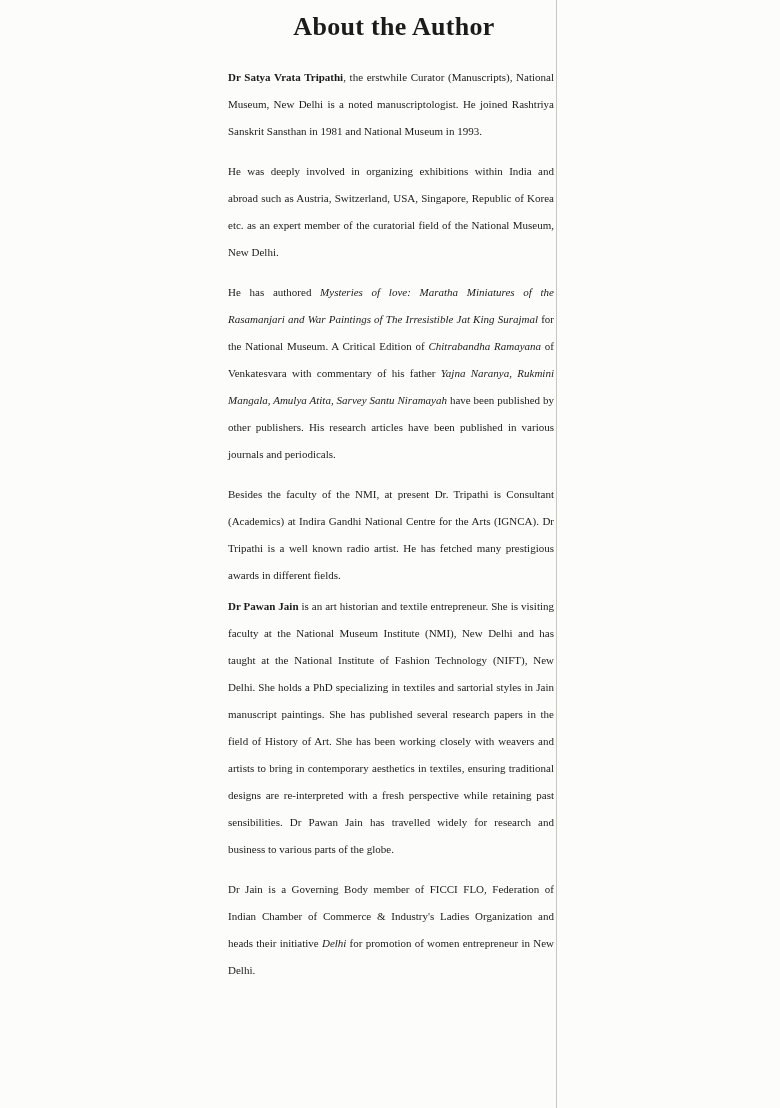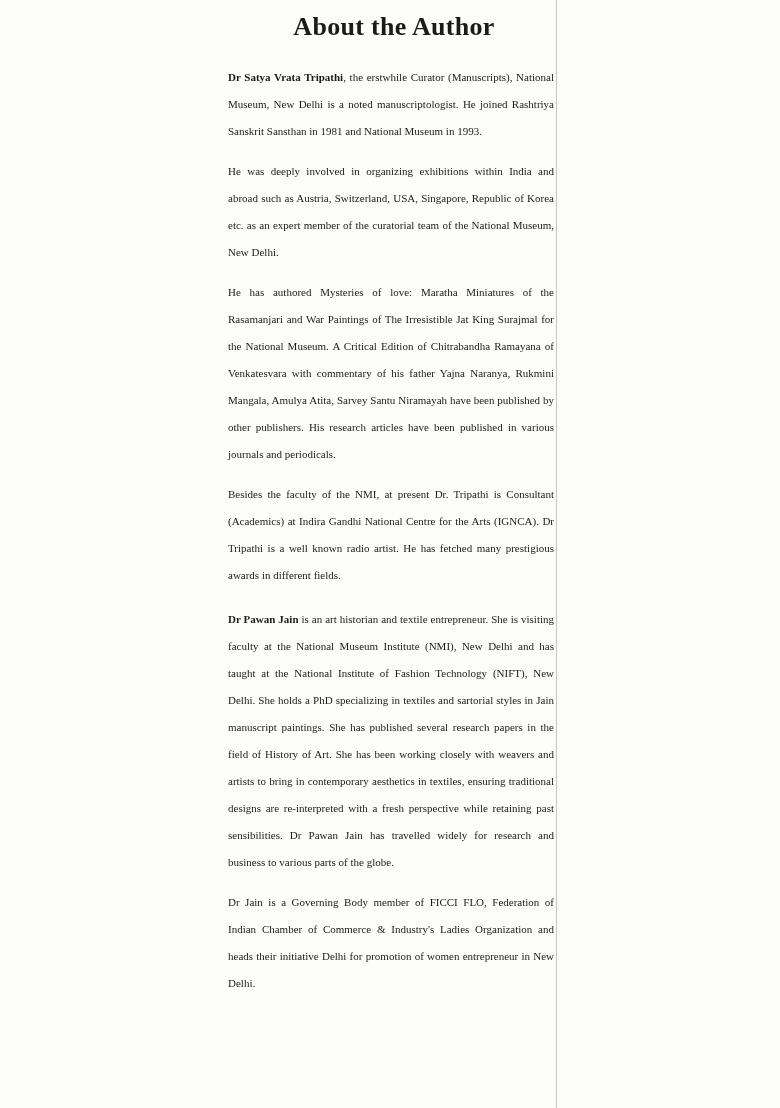--- a/index.html
+++ b/index.html
@@ -33,40 +33,40 @@
     width: 326px;
   }
   .para {
     font-size: 11px;
     line-height: 27px;
     text-align: justify;
     margin: 0 0 13px 0;
   }
   
   .para:nth-of-type(4) {
-    margin-bottom: 17px;
+    margin-bottom: 4px;
   }
   .seg-bold { font-weight: bold; }
-  .seg-italic { }
+  .seg-italic { font-style: italic; }
   .scan-edge-line {
     position: absolute;
     left: 556px;
     top: 0;
     width: 1px;
     height: 1108px;
     background: #c7c7c1;
   }
 </style>
 </head>
 <body>
 
 <h1 class="page-title">About the Author</h1>
 
 <div class="text-column" id="text-column">
     <p class="para"><span class="seg-bold">Dr Satya Vrata Tripathi</span><span class="seg-normal">, the erstwhile Curator (Manuscripts), National Museum, New Delhi is a noted manuscriptologist. He joined Rashtriya Sanskrit Sansthan in 1981 and National Museum in 1993.</span></p>
-    <p class="para"><span class="seg-normal">He was deeply involved in organizing exhibitions within India and abroad such as Austria, Switzerland, USA, Singapore, Republic of Korea etc. as an expert member of the curatorial team of the National Museum, New Delhi.</span></p>
+    <p class="para"><span class="seg-normal">He was deeply involved in organizing exhibitions within India and abroad such as Austria, Switzerland, USA, Singapore, Republic of Korea etc. as an expert member of the curatorial field of the National Museum, New Delhi.</span></p>
     <p class="para"><span class="seg-normal">He has authored </span><span class="seg-italic">Mysteries of love: Maratha Miniatures of the Rasamanjari and War Paintings of The Irresistible Jat King Surajmal</span><span class="seg-normal"> for the National Museum. A Critical Edition of </span><span class="seg-italic">Chitrabandha Ramayana</span><span class="seg-normal"> of Venkatesvara with commentary of his father </span><span class="seg-italic">Yajna Naranya, Rukmini Mangala, Amulya Atita, Sarvey Santu Niramayah</span><span class="seg-normal"> have been published by other publishers. His research articles have been published in various journals and periodicals.</span></p>
     <p class="para"><span class="seg-normal">Besides the faculty of the NMI, at present Dr. Tripathi is Consultant (Academics) at Indira Gandhi National Centre for the Arts (IGNCA). Dr Tripathi is a well known radio artist. He has fetched many prestigious awards in different fields.</span></p>
     <p class="para"><span class="seg-bold">Dr Pawan Jain</span><span class="seg-normal"> is an art historian and textile entrepreneur. She is visiting faculty at the National Museum Institute (NMI), New Delhi and has taught at the National Institute of Fashion Technology (NIFT), New Delhi. She holds a PhD specializing in textiles and sartorial styles in Jain manuscript paintings. She has published several research papers in the field of History of Art. She has been working closely with weavers and artists to bring in contemporary aesthetics in textiles, ensuring traditional designs are re-interpreted with a fresh perspective while retaining past sensibilities. Dr Pawan Jain has travelled widely for research and business to various parts of the globe.</span></p>
     <p class="para"><span class="seg-normal">Dr Jain is a Governing Body member of FICCI FLO, Federation of Indian Chamber of Commerce &amp; Industry's Ladies Organization and heads their initiative </span><span class="seg-italic">Delhi</span><span class="seg-normal"> for promotion of women entrepreneur in New Delhi.</span></p>
   </div>
 
 <div class="scan-edge-line"></div>
 
 </body></html>

